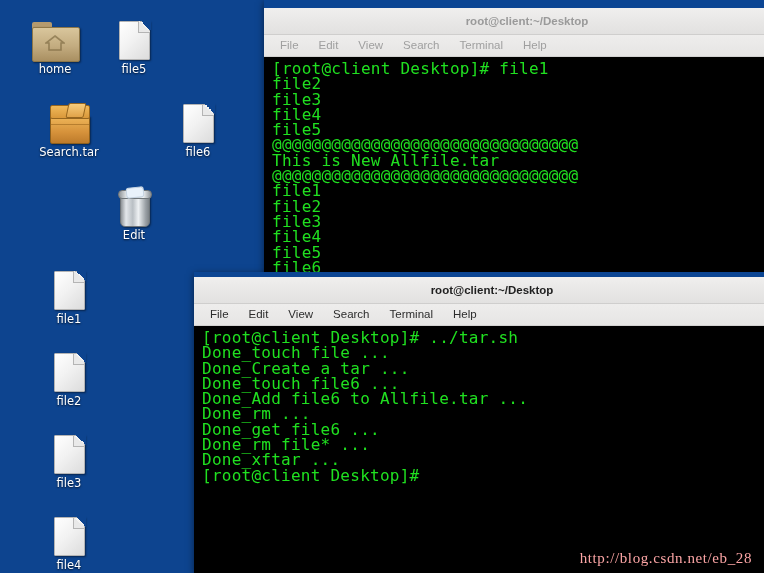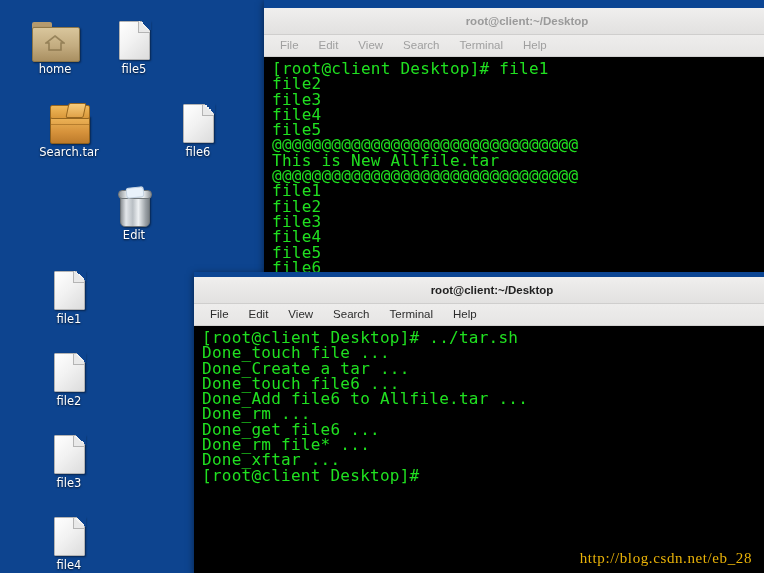--- a/index.html
+++ b/index.html
@@ -268,13 +268,13 @@
     <div class="mi">File</div>
     <div class="mi">Edit</div>
     <div class="mi">View</div>
     <div class="mi">Search</div>
     <div class="mi">Terminal</div>
     <div class="mi">Help</div>
   </div>
   <div class="term" id="termFront" style="color: rgb(32, 224, 32);"><span class="ln">[root@client Desktop]# ../tar.sh</span><span class="ln">Done_touch file ...</span><span class="ln">Done_Create a tar ...</span><span class="ln">Done_touch file6 ...</span><span class="ln">Done_Add file6 to Allfile.tar ...</span><span class="ln">Done_rm ...</span><span class="ln">Done_get file6 ...</span><span class="ln">Done_rm file* ...</span><span class="ln">Done_xftar ...</span><span class="ln">[root@client Desktop]#</span></div>
 </div>
 
-<div id="watermark" style="color: #eab308;">http://blog.csdn.net/eb_28</div>
+<div id="watermark" style="color: #fca5a5;">http://blog.csdn.net/eb_28</div>
 
 </body></html>

